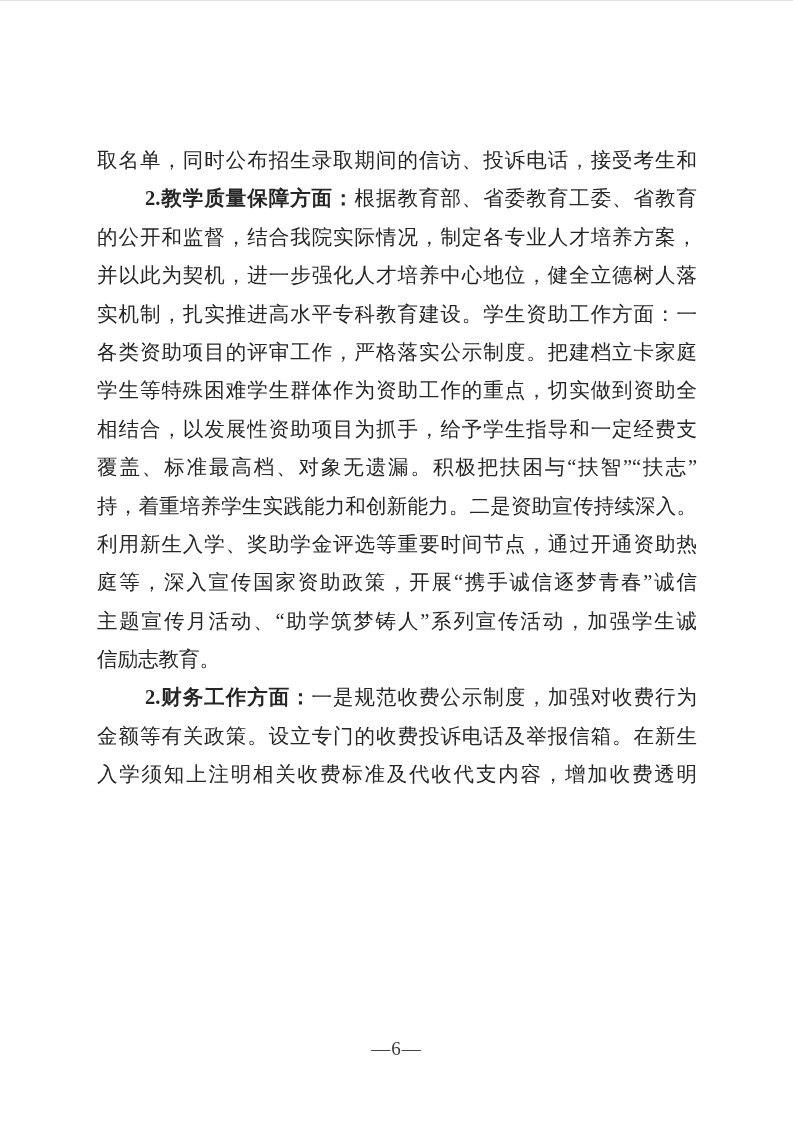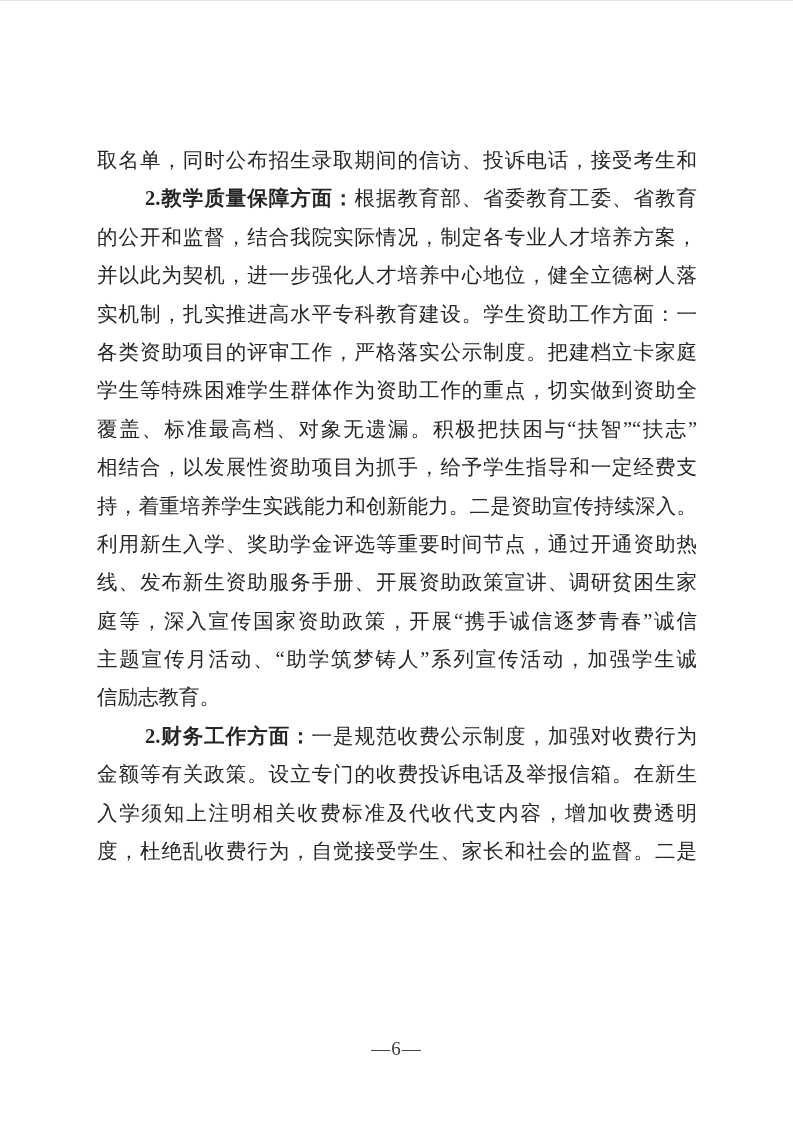--- a/index.html
+++ b/index.html
@@ -59,29 +59,27 @@
 
 <div class="page">
   <div class="doc-body">
       <div class="doc-line j"><span>取名单，同时公布招生录取期间的信访、投诉电话，接受考生和</span></div>
       <div class="doc-line j ind"><span class="b">2.教学质量保障方面：</span><span>根据教育部、省委教育工委、省教育</span></div>
       <div class="doc-line j"><span>的公开和监督，结合我院实际情况，制定各专业人才培养方案，</span></div>
       <div class="doc-line j"><span>并以此为契机，进一步强化人才培养中心地位，健全立德树人落</span></div>
       <div class="doc-line j"><span>实机制，扎实推进高水平专科教育建设。学生资助工作方面：一</span></div>
       <div class="doc-line j"><span>各类资助项目的评审工作，严格落实公示制度。把建档立卡家庭</span></div>
       <div class="doc-line j"><span>学生等特殊困难学生群体作为资助工作的重点，切实做到资助全</span></div>
+      <div class="doc-line j"><span>相结合，以发展性资助项目为抓手，给予学生指导和一定经费支</span></div>
       <div class="doc-line j"><span>覆盖、标准最高档、对象无遗漏。积极把扶困与“扶智”“扶志”</span></div>
-      <div class="doc-line j"><span>相结合，以发展性资助项目为抓手，给予学生指导和一定经费支</span></div>
       <div class="doc-line j"><span>持，着重培养学生实践能力和创新能力。二是资助宣传持续深入。</span></div>
       <div class="doc-line j"><span>利用新生入学、奖助学金评选等重要时间节点，通过开通资助热</span></div>
-      <div class="doc-line j"><span>线、发布新生资助服务手册、开展资助政策宣讲、调研贫困生家</span></div>
       <div class="doc-line j"><span>庭等，深入宣传国家资助政策，开展“携手诚信逐梦青春”诚信</span></div>
       <div class="doc-line j"><span>主题宣传月活动、“助学筑梦铸人”系列宣传活动，加强学生诚</span></div>
       <div class="doc-line"><span>信励志教育。</span></div>
       <div class="doc-line j ind"><span class="b">2.财务工作方面：</span><span>一是规范收费公示制度，加强对收费行为</span></div>
       <div class="doc-line j"><span>金额等有关政策。设立专门的收费投诉电话及举报信箱。在新生</span></div>
       <div class="doc-line j"><span>入学须知上注明相关收费标准及代收代支内容，增加收费透明</span></div>
-      <div class="doc-line j"><span>度，杜绝乱收费行为，自觉接受学生、家长和社会的监督。二是</span></div>
     </div>
   <div class="footer">
     <span>—6—</span>
   </div>
 </div>
 
 </body></html>

